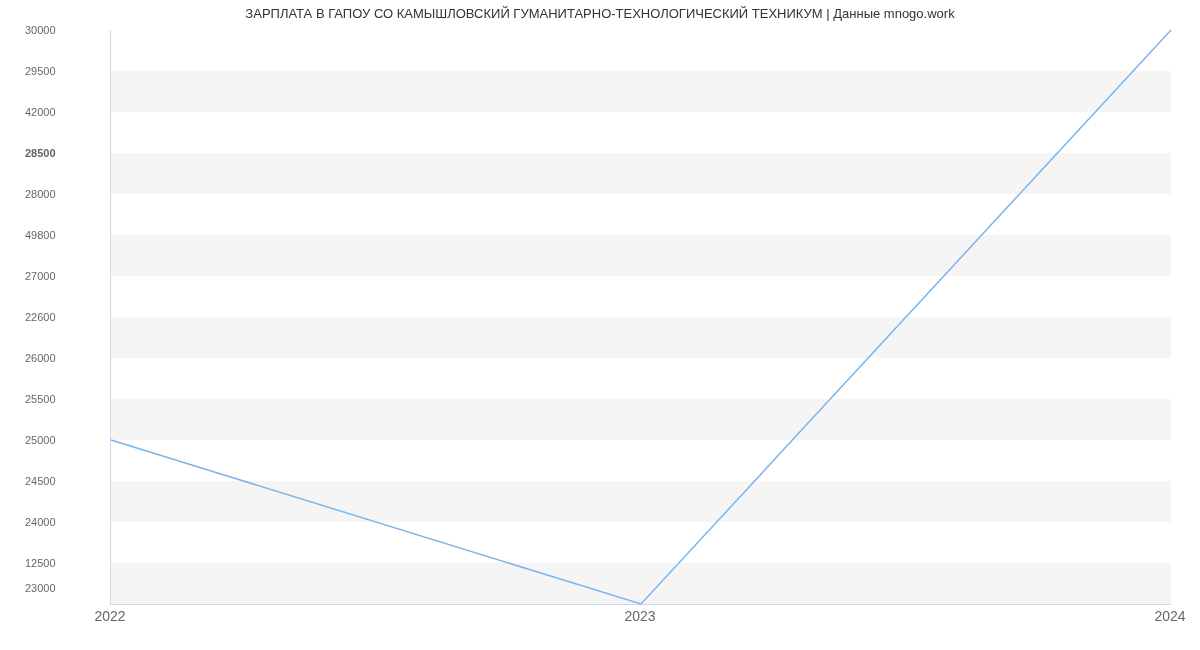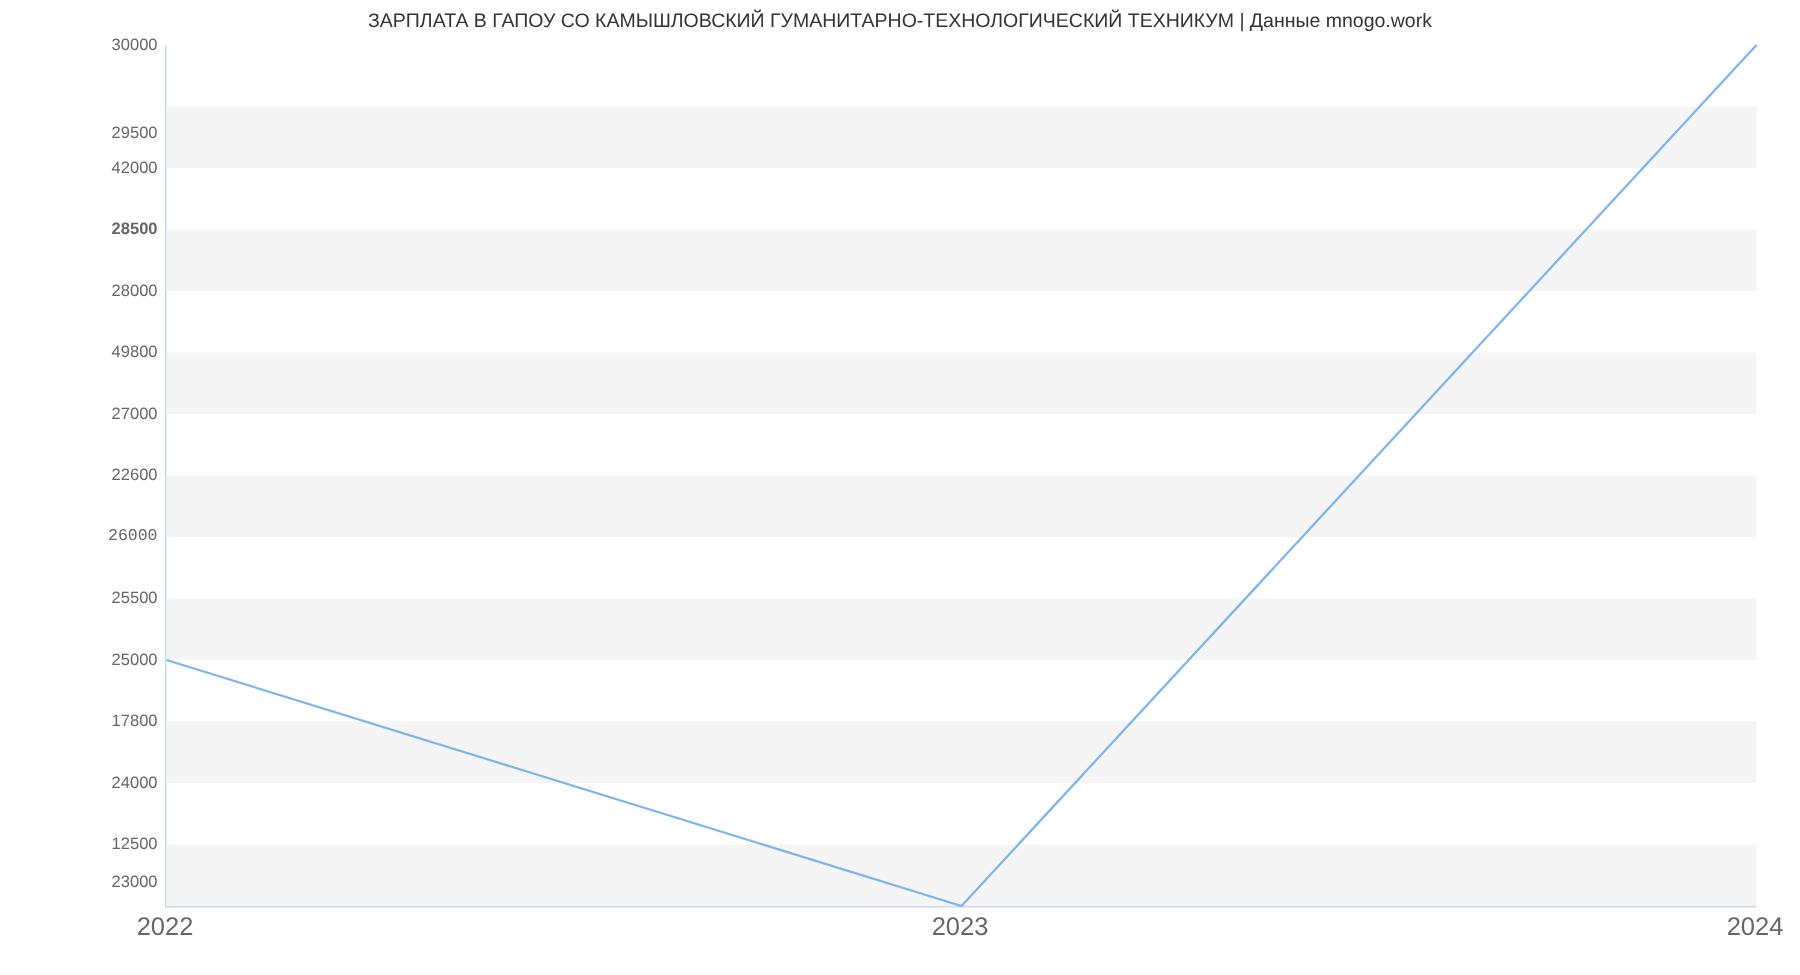--- a/index.html
+++ b/index.html
@@ -38,29 +38,29 @@
   .band {
     position: absolute;
     left: 0;
     width: 100%;
     background: #f5f5f5;
   }
   .y-tick {
     position: absolute;
     right: 1095px;
     width: 80px;
-    text-align: right;
+    text-align: left;
     font-size: 11px;
     color: #666;
     transform: translateY(-50%);
   }
   .x-tick {
     position: absolute;
     top: 608px;
-    font-size: 17px;
+    font-size: 14px;
     color: #666;
     transform: translateX(-50%);
   }
   svg.line {
     position: absolute;
     left: 0;
     top: 0;
     width: 100%;
     height: 100%;
     overflow: visible;
@@ -79,28 +79,28 @@
       <div class="band" style="top: 205px; height: 41px;"></div>
       <div class="band" style="top: 123px; height: 41px;"></div>
       <div class="band" style="top: 41px; height: 41px;"></div>
       <svg class="line" id="svg" viewBox="0 0 1060 574" preserveAspectRatio="none">
         <path d="M0 410 L530 574 L1060 0" fill="none" stroke="#7cb5ec" stroke-width="1.5" vector-effect="non-scaling-stroke"></path>
       </svg>
   </div>
 <div class="y-tick" style="top: 588px;">23000</div>
     <div class="y-tick" style="top: 563px;">12500</div>
     <div class="y-tick" style="top: 522px;">24000</div>
-    <div class="y-tick" style="top: 481px;">17800</div>
+    <div class="y-tick" style="top: 481px;">24500</div>
     <div class="y-tick" style="top: 440px;">25000</div>
     <div class="y-tick" style="top: 399px;">25500</div>
-    <div class="y-tick" style="top: 358px; font-family: Liberation Mono, monospace;">26000</div>
+    <div class="y-tick" style="top: 358px;">26000</div>
     <div class="y-tick" style="top: 317px;">22600</div>
     <div class="y-tick" style="top: 276px;">27000</div>
     <div class="y-tick" style="top: 235px;">49800</div>
     <div class="y-tick" style="top: 194px;">28000</div>
     <div class="y-tick" style="top: 153px; font-weight: bold;">28500</div>
     <div class="y-tick" style="top: 112px;">42000</div>
-    <div class="y-tick" style="top: 71px; margin-top: 18px;">29500</div>
+    <div class="y-tick" style="top: 71px;">29500</div>
     <div class="y-tick" style="top: 30px;">30000</div>
     <div class="x-tick" style="left: 110px;">2022</div>
     <div class="x-tick" style="left: 640px;">2023</div>
     <div class="x-tick" style="left: 1170px;">2024</div>
   </div>
 
 </body></html>

